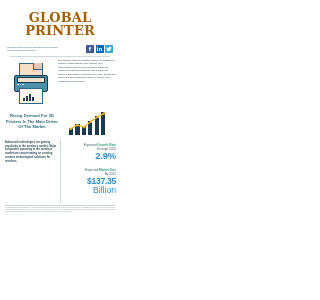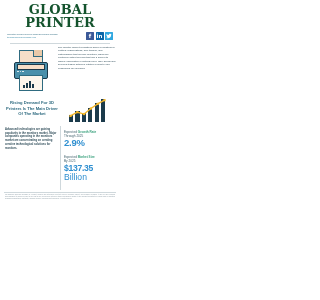--- a/index.html
+++ b/index.html
@@ -9,26 +9,26 @@
     font-family:"Liberation Sans", sans-serif;
     -webkit-font-smoothing:antialiased;
   }
   .page{position:relative;width:120px;height:300px;background:#ffffff;box-sizing:border-box;}
 
   
   .header{padding:4px 6px 0 6px;}
   .title{
     font-family:"DejaVu Serif", serif;
     font-weight:bold;
-    color:#14532d;
+    color:#a16207;
     font-size:13px;
     line-height:12.5px;
     letter-spacing:0.1px;
     text-align:center;
-    margin:0;
+    margin:8px;
   }
   .title .ln{display:block;}
 
   .subrow{
     display:flex;align-items:center;justify-content:space-between;
     margin-top:3px;padding:0 1px 0 1px;
   }
   .credit{
     font-size:1.9px;line-height:2.6px;color:#2f6b80;
     max-width:62px;
@@ -95,21 +95,21 @@
   .bars i{display:block;width:4.2px;background:#1b3a4b;}
   .trend{position:absolute;left:0;top:0;width:40px;height:26px;}
 
   
   .b3{display:flex;margin-top:4px;padding:0 4px;}
   .b3 .left{width:56px;}
   .b3 .right{flex:1;padding-left:3px;border-left:0.6px solid #cfd8dc;}
 
   .icon3d{position:relative;width:50px;height:40px;margin:1px auto 0 auto;}
   .stats{padding-top:4px;}
-  .stat{text-align:left;margin-bottom:7px;}
+  .stat{text-align:right;margin-bottom:7px;}
   .stat .cap{font-size:3.1px;line-height:4.3px;color:#45646f;}
   .stat .cap b{color:#3aa17e;font-weight:bold;}
   .stat .big{
     font-size:9.5px;line-height:10px;font-weight:bold;color:#2f8fd0;
     font-family:"Liberation Sans", sans-serif;letter-spacing:-0.2px;
   }
   .stat .big2{
     font-size:8.6px;line-height:9.4px;font-weight:bold;color:#2f8fd0;letter-spacing:-0.3px;
   }
   .stat .big2b{font-size:8.6px;line-height:9.4px;font-weight:normal;color:#2f8fd0;}

